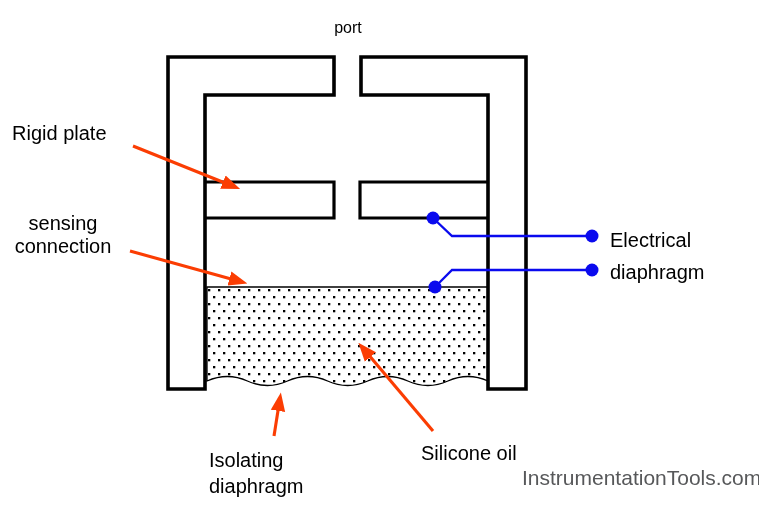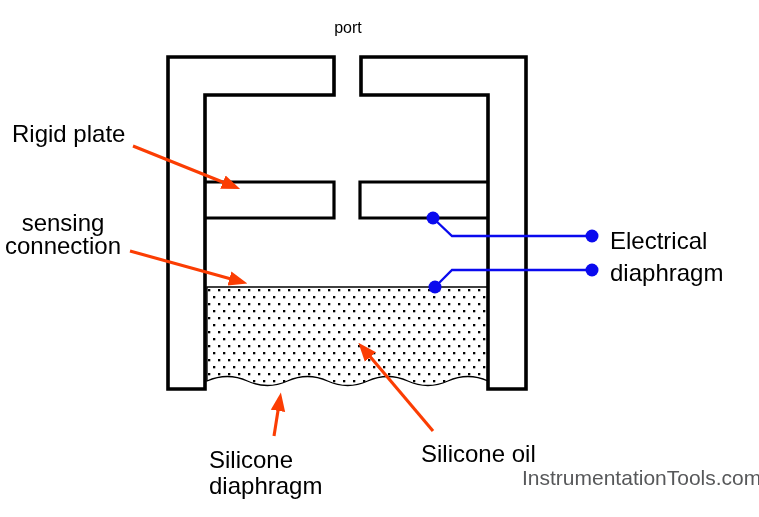--- a/index.html
+++ b/index.html
@@ -7,21 +7,21 @@
     position:relative;
     width:759px;height:517px;
     background:var(--background,#ffffff);
     font-family:"Liberation Sans",sans-serif;
     overflow:hidden;
   }
   .stage svg{position:absolute;left:0;top:0;}
   .label{
     position:absolute;
     color:var(--label-color,#000000);
-    font-size:24px;
+    font-size:20px;
     line-height:23px;
     white-space:normal;
   }
   .lbl-port{left:318px;top:16px;width:60px;text-align:center;font-size:16px;}
   .lbl-title{
     left:549px;top:22px;width:190px;
     text-align:center;
     color:var(--title-color,#2222cc);
     font-size:26px;line-height:43px;
   }
@@ -89,18 +89,18 @@
 
   <div class="label lbl-port">port</div>
 
 
   <div class="label lbl-rigid">Rigid plate</div>
 
   <div class="label lbl-sensing">sensing connection</div>
 
   <div class="label lbl-electrical">Electrical diaphragm</div>
 
-  <div class="label lbl-isolating">Silicone diaphragm</div>
+  <div class="label lbl-isolating">Isolating diaphragm</div>
 
   <div class="label lbl-silicone">Silicone oil</div>
 
   <div class="label lbl-watermark">InstrumentationTools.com</div>
 </div>
 
 </body></html>

